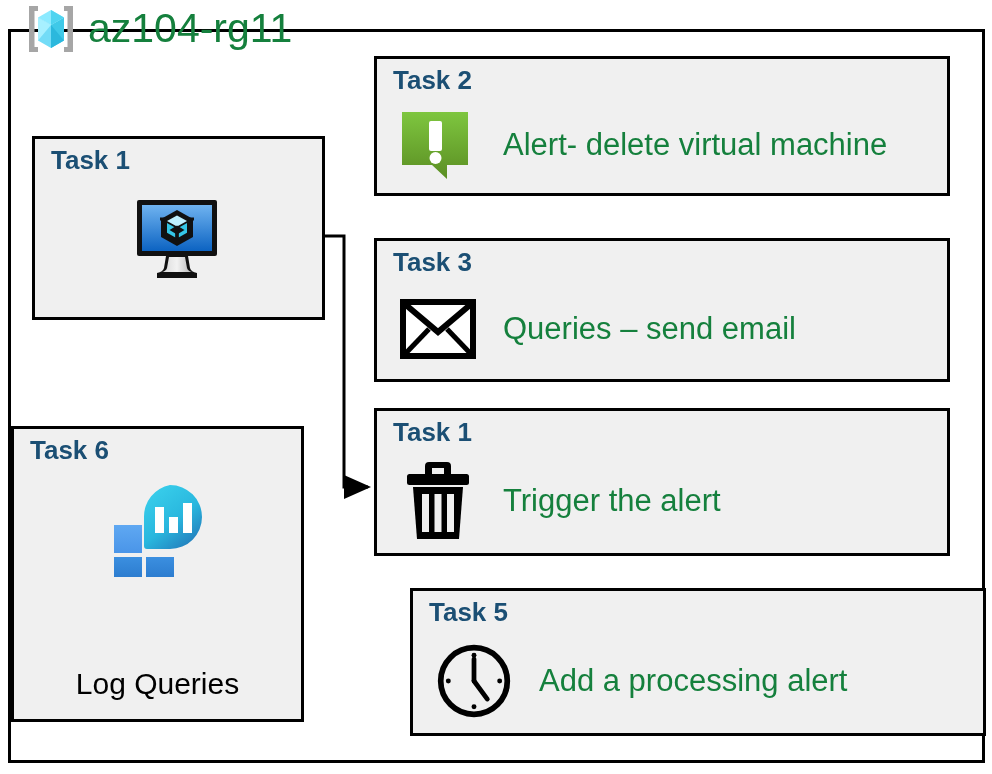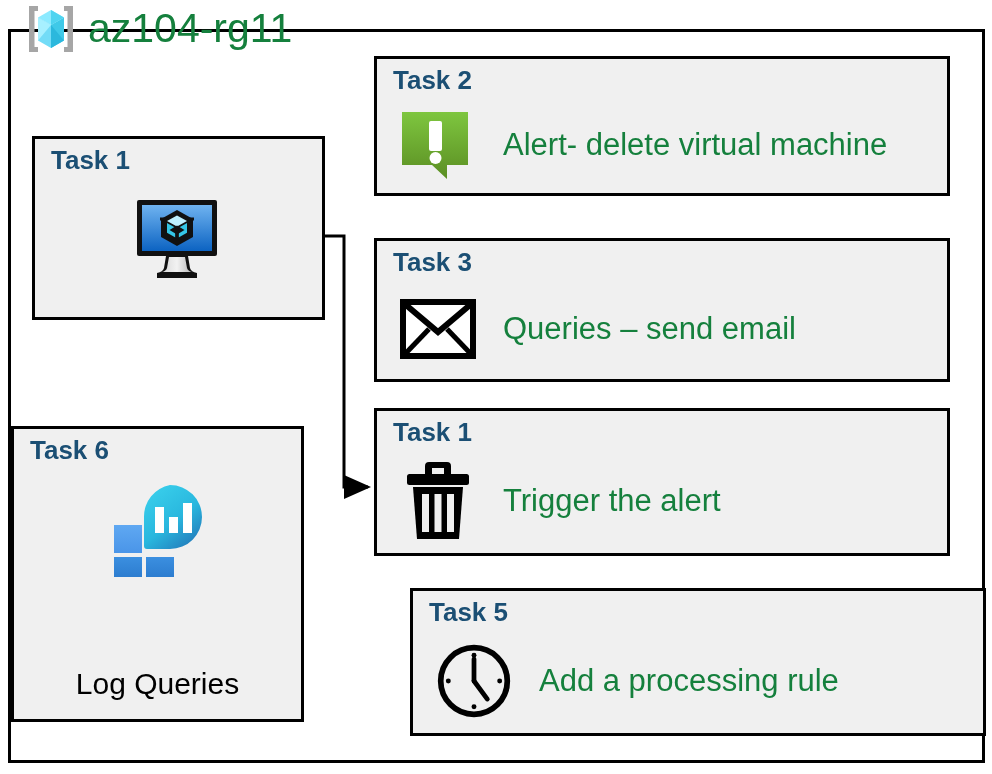--- a/index.html
+++ b/index.html
@@ -322,17 +322,17 @@
 
           <circle cx="41" cy="14" r="2.6" fill="#000000"></circle>
           <circle cx="41" cy="68" r="2.6" fill="#000000"></circle>
           <circle cx="14" cy="41" r="2.6" fill="#000000"></circle>
           <circle cx="68" cy="41" r="2.6" fill="#000000"></circle>
 
           <path d="M41 41 L41 18" fill="none" stroke="#000000" stroke-width="5" stroke-linecap="round"></path>
           <path d="M41 41 L55 60" fill="none" stroke="#000000" stroke-width="5" stroke-linecap="round"></path>
         </svg>
       </span>
-      <span class="label">Add a processing rule</span>
+      <span class="label">Add a processing alert</span>
     </div>
   </div>
 
 </div>
 
 </body></html>

